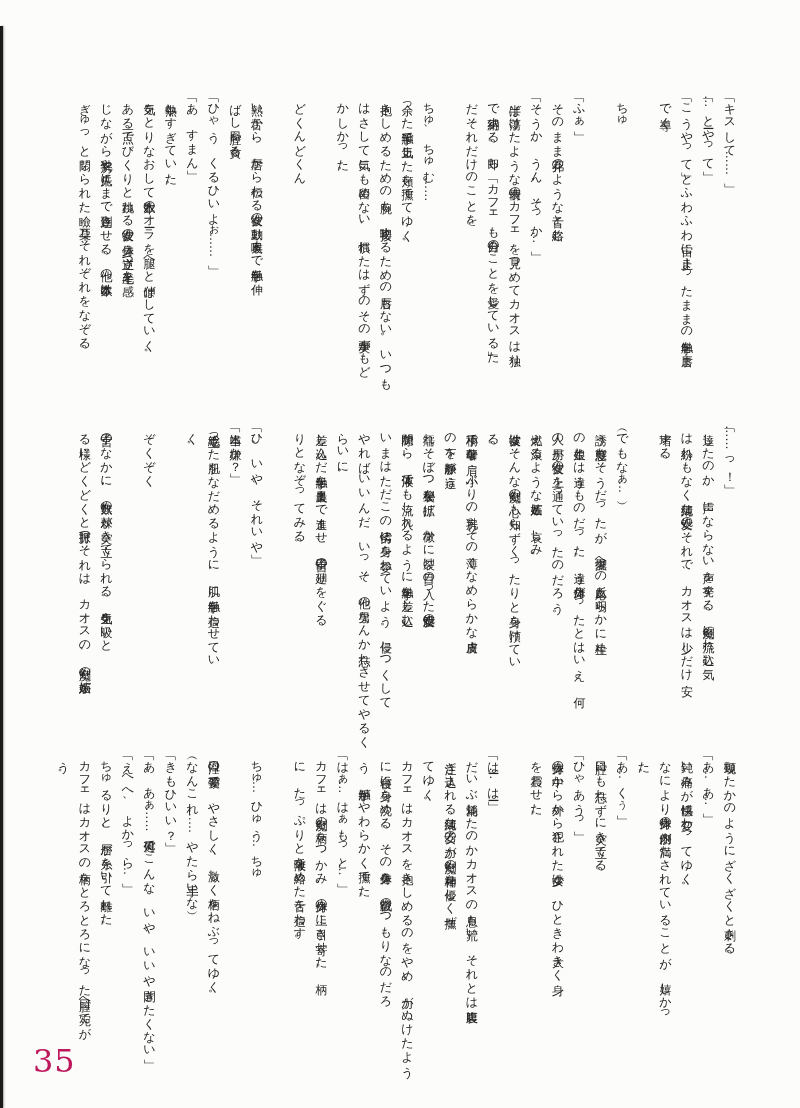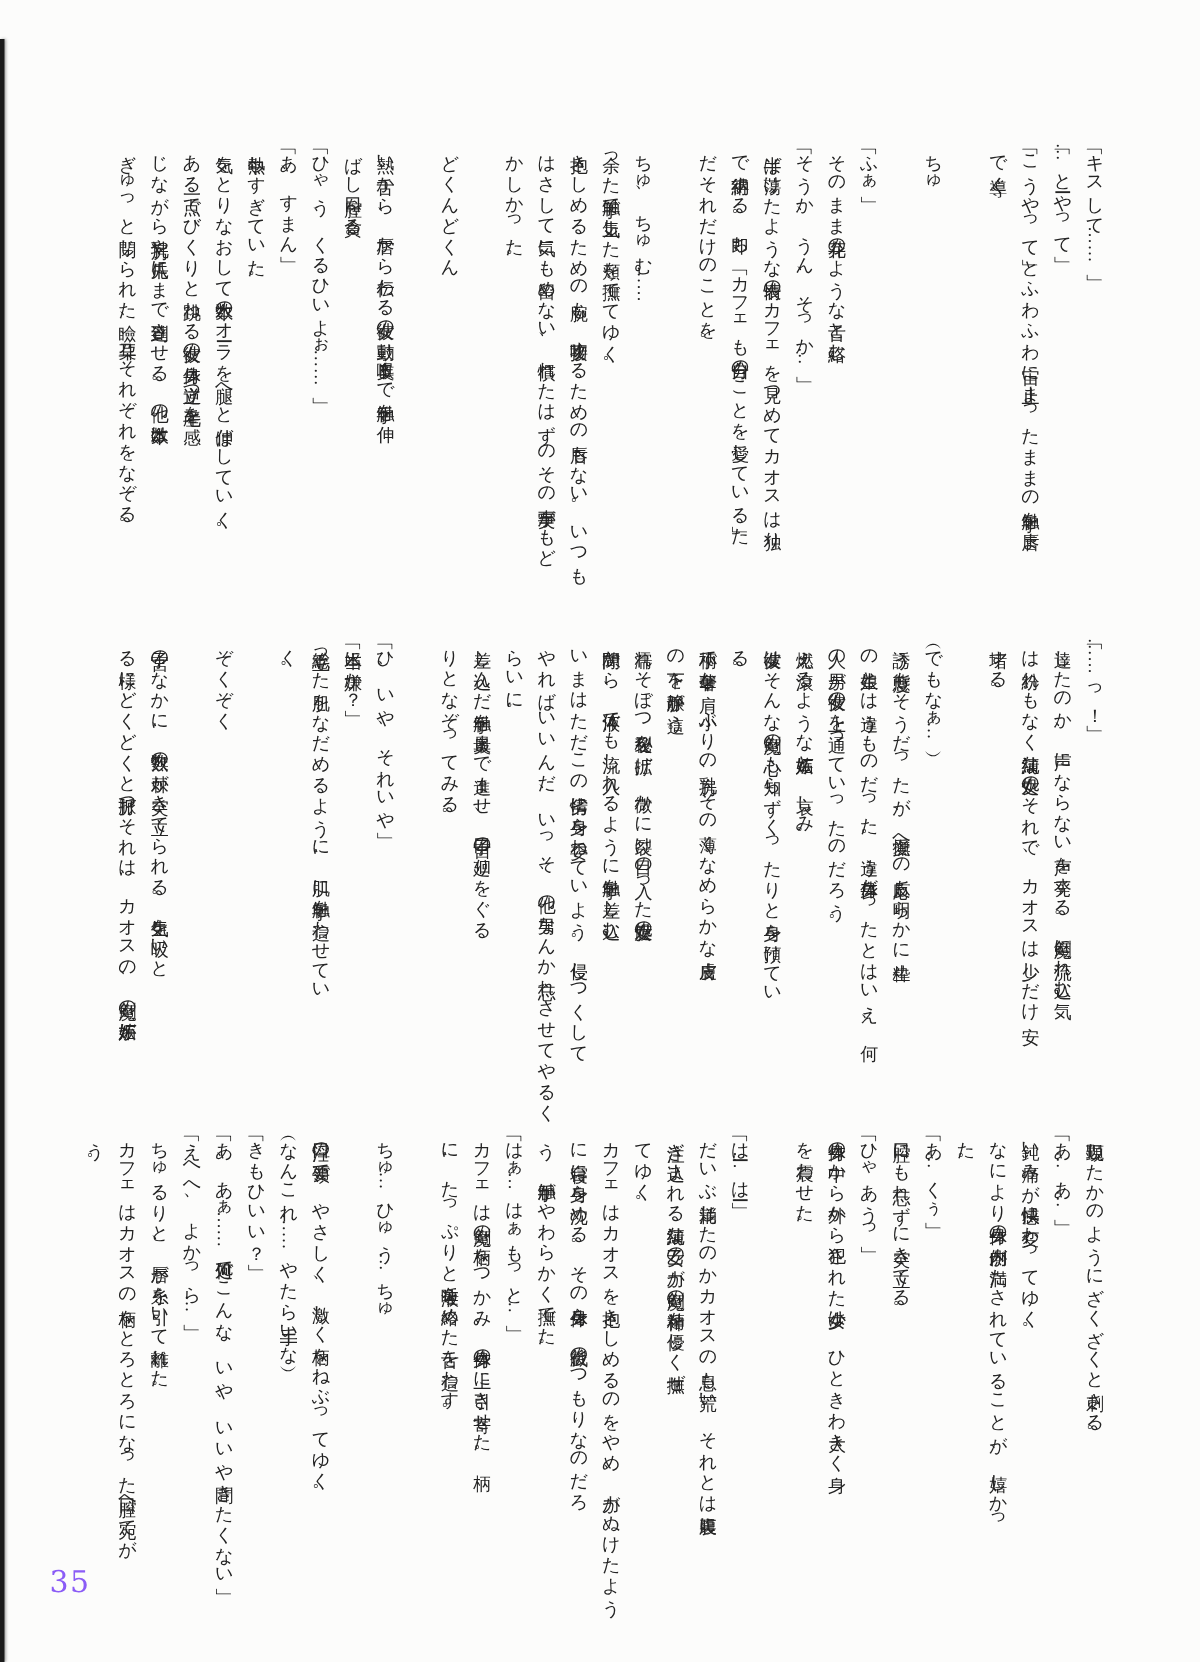--- a/index.html
+++ b/index.html
@@ -51,22 +51,22 @@
     line-height: 21.5px;
     letter-spacing: 0.2px;
     color: #232323;
     white-space: pre;
     text-align: left;
   }
   .page-number {
     position: absolute;
     left: 33px;
     top: 1042px;
-    font-size: 20px;
-    color: #8b5cf6;
+    font-size: 32px;
+    color: #be185d;
     letter-spacing: 1px;
     font-family: "DejaVu Serif", "Liberation Serif", serif;
   }
 </style>
 </head>
 <body>
 
 <div class="page">
   <div class="scan-edge"></div>
 

